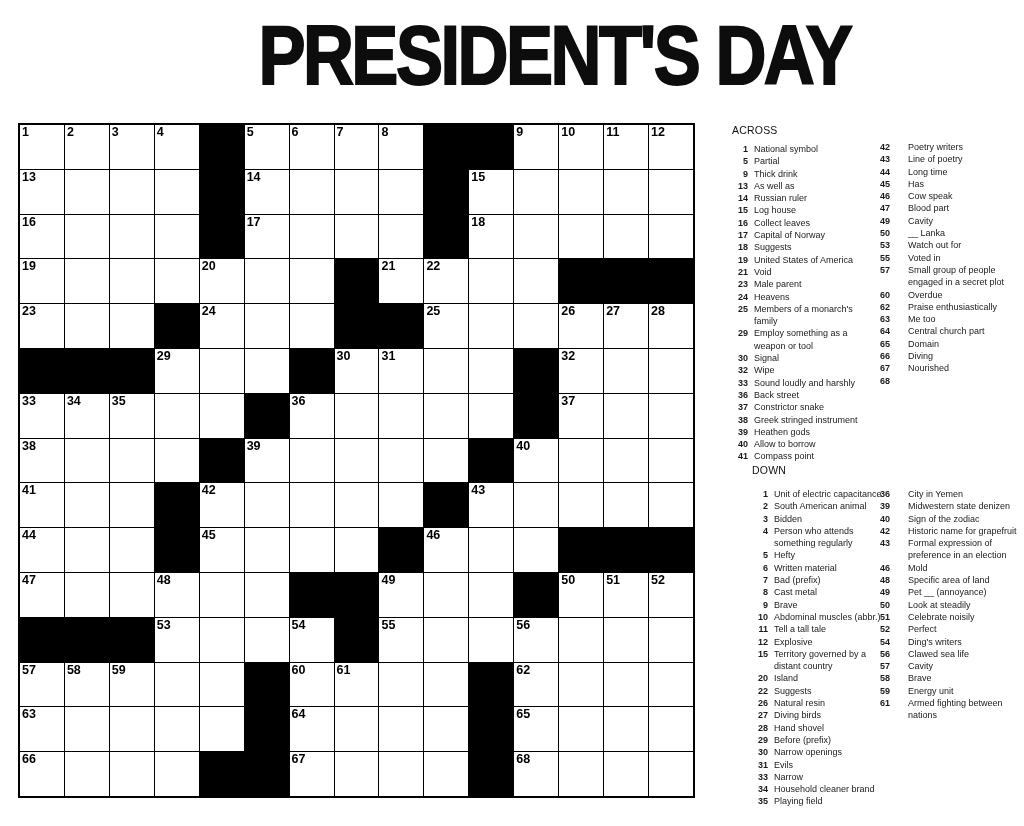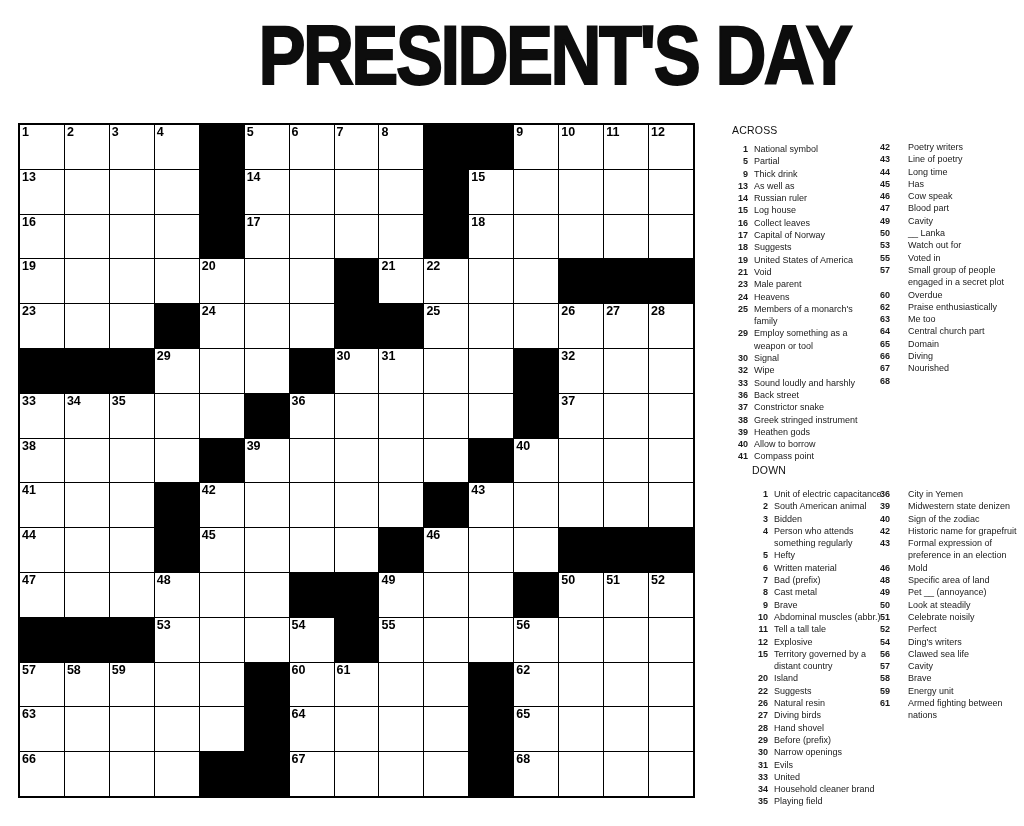--- a/index.html
+++ b/index.html
@@ -676,21 +676,21 @@
         <div class="clue">
           <span class="n">30</span>
           <span class="t">Narrow openings</span>
         </div>
         <div class="clue">
           <span class="n">31</span>
           <span class="t">Evils</span>
         </div>
         <div class="clue">
           <span class="n">33</span>
-          <span class="t">United</span>
+          <span class="t">Narrow</span>
         </div>
         <div class="clue">
           <span class="n">34</span>
           <span class="t">Household cleaner brand</span>
         </div>
         <div class="clue">
           <span class="n">35</span>
           <span class="t">Playing field</span>
         </div>
       </div>

